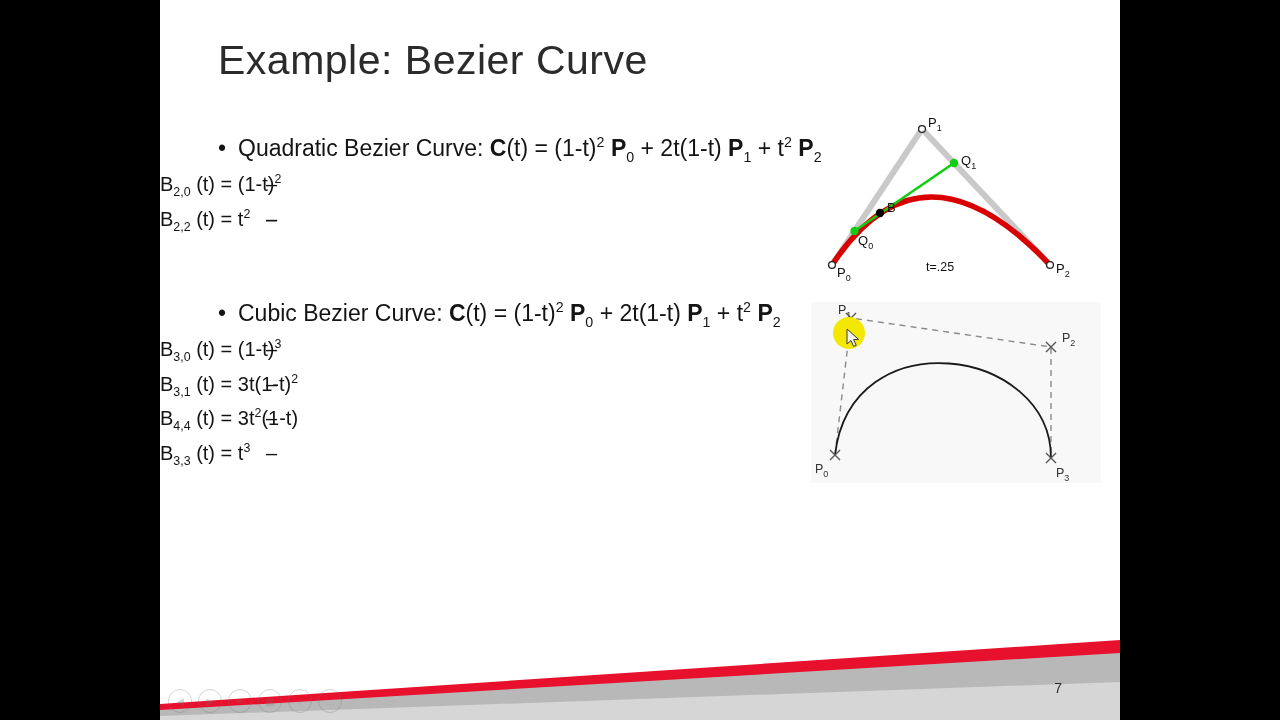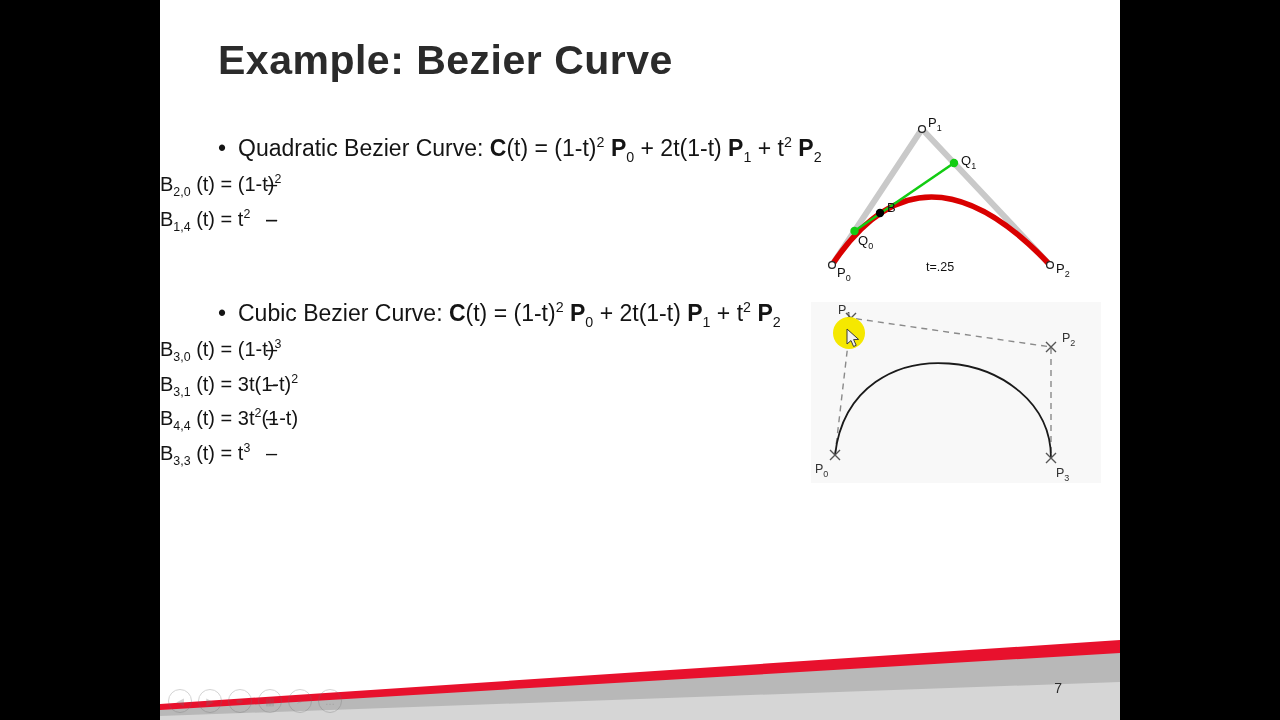--- a/index.html
+++ b/index.html
@@ -15,21 +15,21 @@
 
   .slide{
     position:absolute;left:160px;top:0;width:960px;height:720px;
     background:#ffffff;overflow:hidden;
   }
 
   
   .title{
     position:absolute;left:58px;top:38px;
     font-size:41px;line-height:1.1;
-    font-weight:700;color:#2b2b2b;
+    font-weight:400;color:#2b2b2b;
     letter-spacing:0.5px;
     white-space:nowrap;
   }
 
   
   .bullet-block{position:absolute;left:0;width:720px;}
   .b1{top:131px;}
   .b2{top:296px;}
 
   .bullet-row{
@@ -118,21 +118,21 @@
 
       <div class="sub-row">
         <span class="dash">–</span>
         <span class="stxt">B<sub>2,0</sub> (t) = (1-t)<sup>2</sup></span>
       </div>
       <div class="sub-row">
         <span class="dash">–</span>
       </div>
       <div class="sub-row">
         <span class="dash">–</span>
-        <span class="stxt">B<sub>1,4</sub> (t) = t<sup>2</sup></span>
+        <span class="stxt">B<sub>2,2</sub> (t) = t<sup>2</sup></span>
       </div>
     </div>
 
     <div class="bullet-block b2">
 
       <div class="bullet-row">
         <span class="dot">•</span>
         <span class="btxt">Cubic Bezier Curve: <span class="bld">C</span>(t) = (1-t)<sup>2</sup> <span class="bld">P</span><sub>0</sub> + 2t(1-t) <span class="bld">P</span><sub>1</sub> + t<sup>2</sup> <span class="bld">P</span><sub>2</sub></span>
       </div>
 

